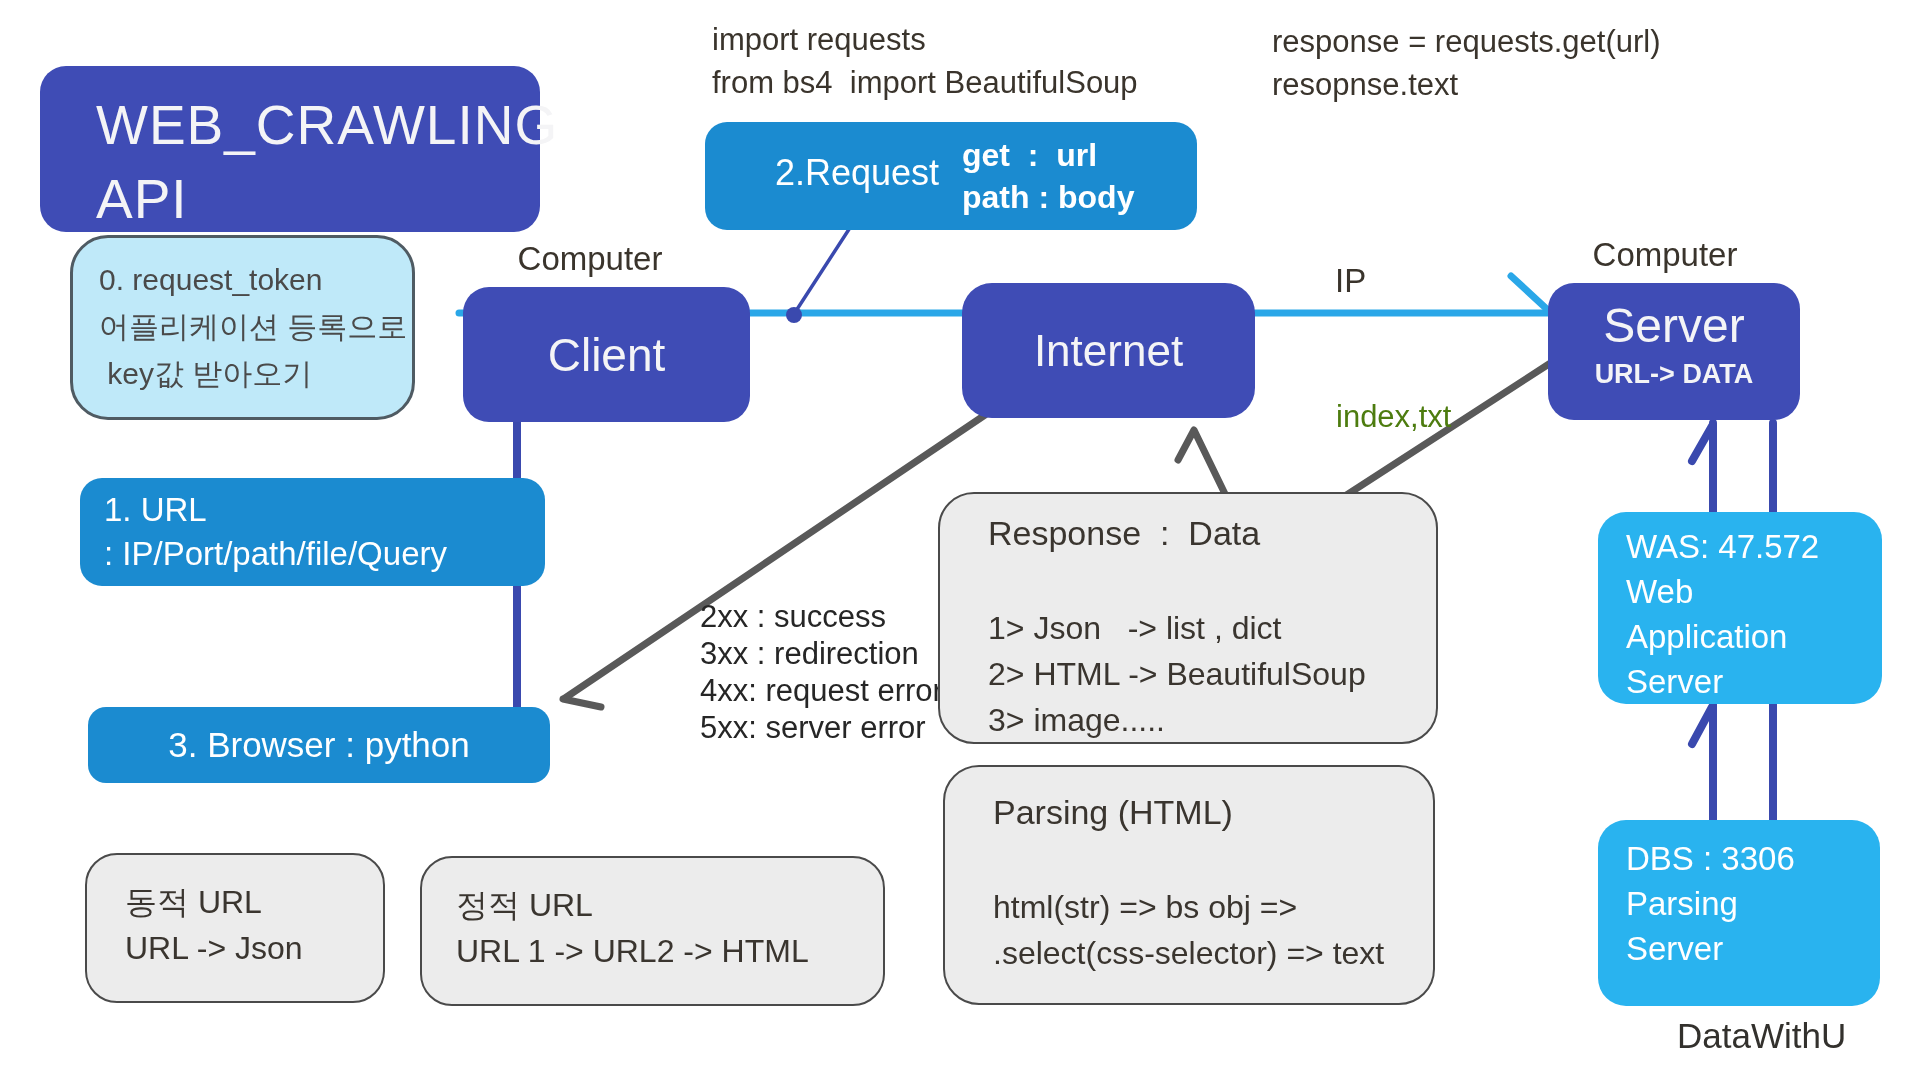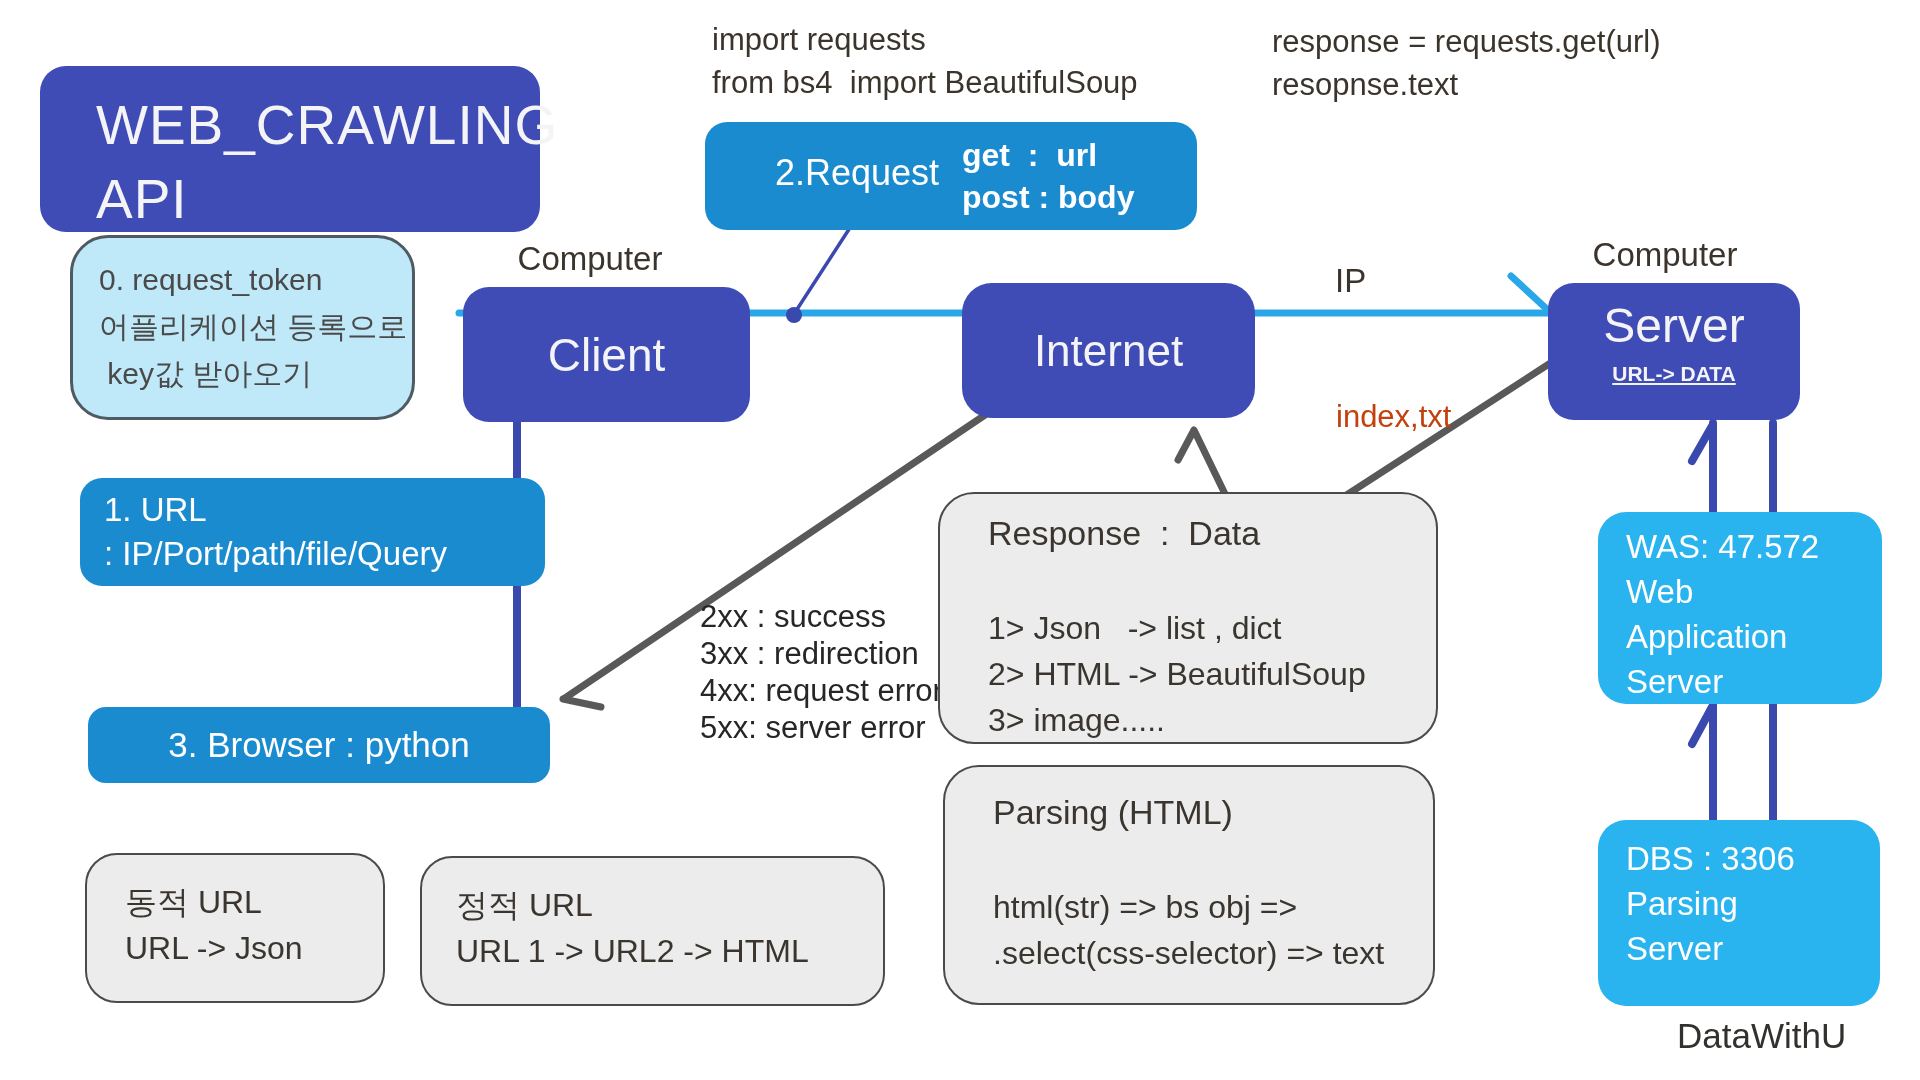--- a/index.html
+++ b/index.html
@@ -68,21 +68,21 @@
   </div>
   <div class="abs codeTxt" style="left:1272px;top:20px;">
     <div class="t">response = requests.get(url)</div>
     <div class="t">resopnse.text</div>
   </div>
 
   <div class="abs blue" style="left:705px;top:122px;width:492px;height:108px;">
     <div class="abs t" style="left:70px;top:30px;font-size:36px;font-weight:500;">2.Request</div>
     <div class="abs" style="left:257px;top:12px;font-size:32px;line-height:42px;font-weight:600;">
       <div class="t">get  :  url</div>
-      <div class="t">post : body</div>
+      <div class="t">path : body</div>
     </div>
   </div>
 
   <div class="abs note" style="left:70px;top:235px;width:345px;height:185px;padding:18px 0 0 26px;font-size:30px;line-height:47px;font-weight:500;">
     <div class="t">0. request_token</div>
     <div class="t">어플리케이션 등록으로</div>
     <div class="t"> key값 받아오기</div>
   </div>
 
   <div class="abs darkLbl center" style="left:505px;top:240px;width:170px;">Computer</div>
@@ -90,25 +90,25 @@
 
   <div class="abs indigo center bigNode" style="left:463px;top:287px;width:287px;height:135px;">
     <span class="t">Client</span>
   </div>
 
   <div class="abs indigo center" style="left:962px;top:283px;width:293px;height:135px;font-size:44px;font-weight:500;border-radius:30px;">
     <span class="t">Internet</span>
   </div>
 
   <div class="abs darkLbl t" style="left:1318px;top:262px;margin-left:17px;">IP</div>
-  <div class="abs t" style="left:1336px;top:399px;font-size:31px;color:#c2410c;font-weight:500;">index,txt</div>
+  <div class="abs t" style="left:1336px;top:399px;font-size:31px;color:#4d7c0f;font-weight:500;">index,txt</div>
 
   <div class="abs indigo" style="left:1548px;top:283px;width:252px;height:137px;text-align:center;padding-top:14px;">
     <div class="t" style="font-size:48px;font-weight:500;line-height:58px;">Server</div>
-    <div class="t" style="font-size:21px;font-weight:600;line-height:38px;text-decoration:underline;">URL-&gt; DATA</div>
+    <div class="t" style="font-size:27px;font-weight:600;line-height:38px;">URL-&gt; DATA</div>
   </div>
 
   <div class="abs blue" style="left:80px;top:478px;width:465px;height:108px;padding:10px 0 8px 24px;font-size:33px;line-height:44px;font-weight:500;">
     <div class="t">1. URL</div>
     <div class="t">: IP/Port/path/file/Query</div>
   </div>
 
   <div class="abs statusTxt" style="left:700px;top:598px;">
     <div class="t">2xx : success</div>
     <div class="t">3xx : redirection</div>

